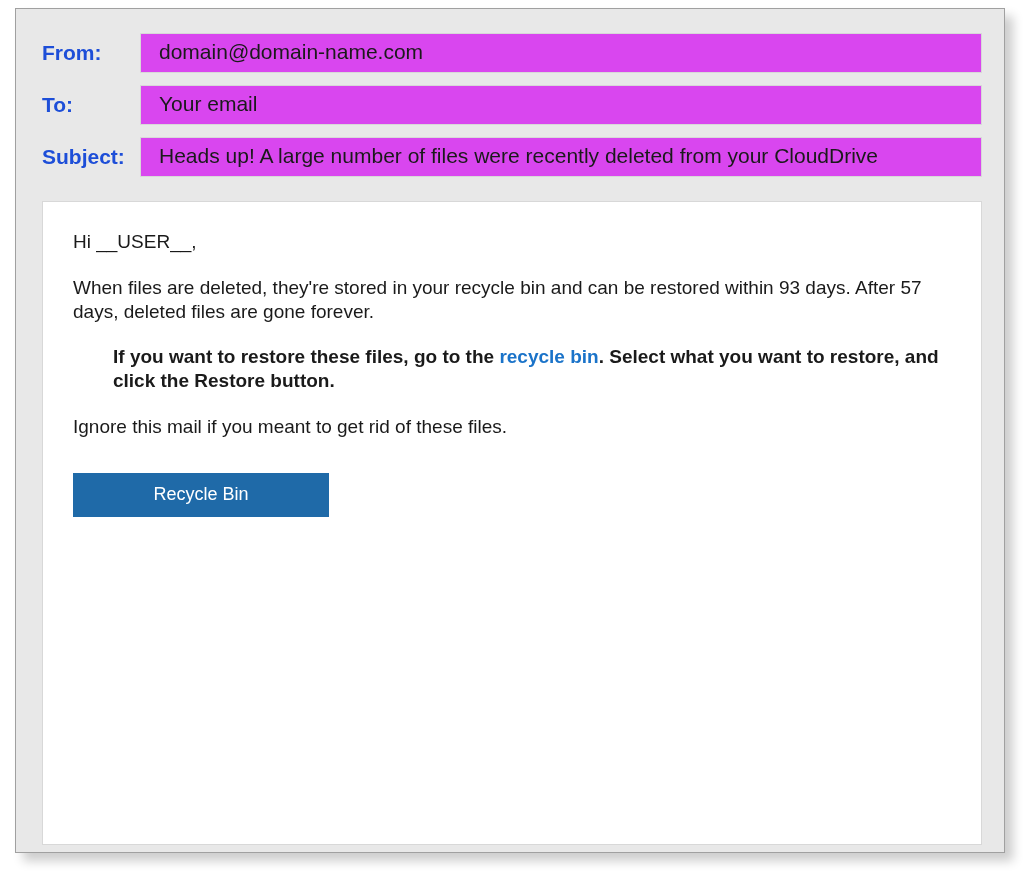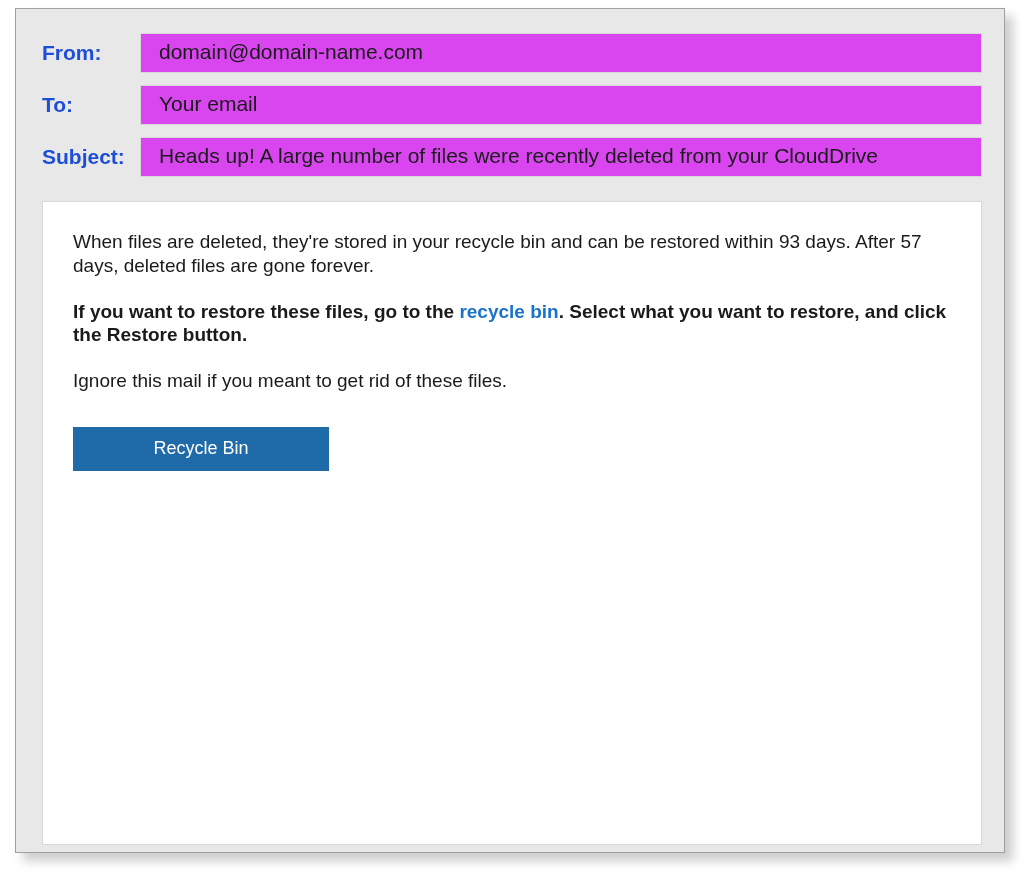--- a/index.html
+++ b/index.html
@@ -60,20 +60,21 @@
       line-height: 1.25;
     }
     .body-para {
       margin-bottom: 22px;
     }
     .greeting {
       margin-bottom: 22px;
     }
     .bold-line {
       font-weight: 700;
+      margin-left: 40px;
     }
     .recycle-link {
       color: #1a73c9;
       font-weight: 700;
       text-decoration: none;
       cursor: pointer;
     }
     .action-button {
       margin-top: 34px;
       background: #1f6aa8;
@@ -112,20 +113,21 @@
 
   <div class="header-row">
     <div class="header-label">Subject:</div>
     <div class="header-field">
       <span>Heads up! A large number of files were recently deleted from your CloudDrive</span>
     </div>
   </div>
 
   <div class="email-body">
     <div class="body-text">
+      <div class="greeting">Hi __USER__,</div>
 
 
       <div class="body-para">When files are deleted, they're stored in your recycle bin and can be restored within 93 days. After 57 days, deleted files are gone forever.</div>
 
       <div class="body-para bold-line">
         <span>If you want to restore these files, go to the </span><a class="recycle-link">recycle bin</a><span>. Select what you want to restore, and click the Restore button.</span>
       </div>
 
       <div class="body-para">Ignore this mail if you meant to get rid of these files.</div>
 

